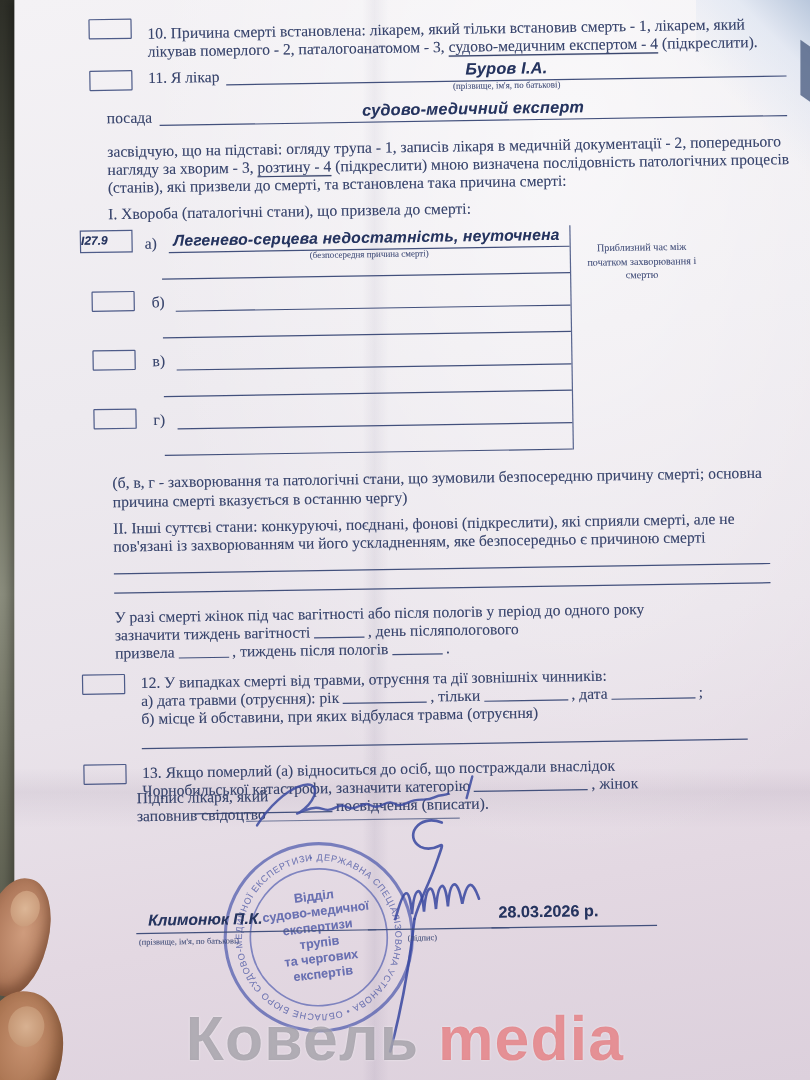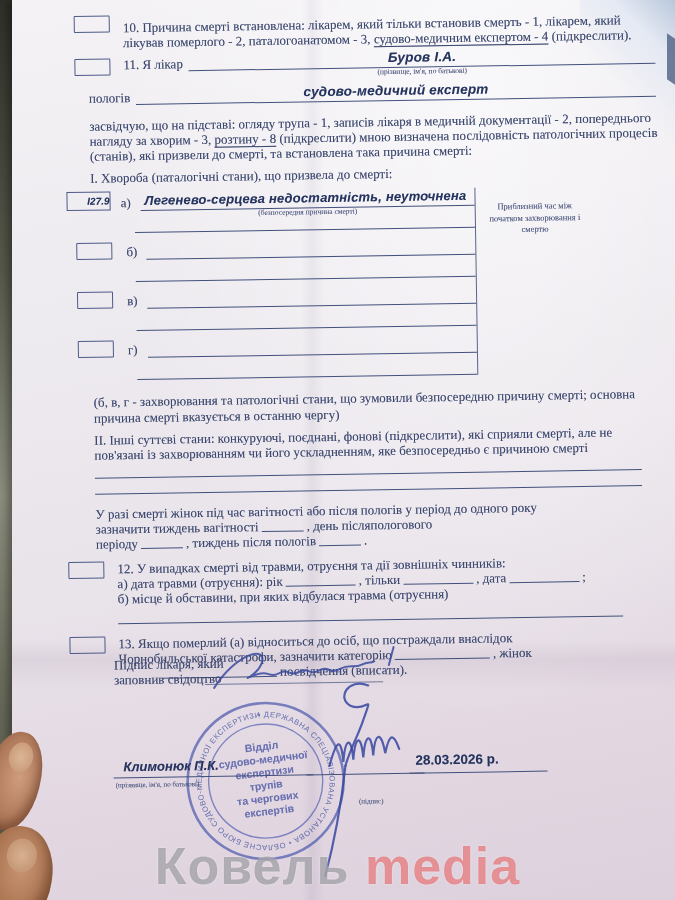--- a/index.html
+++ b/index.html
@@ -50,21 +50,21 @@
   .certify{width:572px;margin:13px 0 0 30px;}
   .s1title{margin:7px 0 0 30px;}
 
   .sec1{position:relative;margin-top:6px;}
   .s1col{width:414px;}
   .vrule{position:absolute;left:414px;top:2px;bottom:0;width:1.3px;background:rgba(60,75,125,.85);}
   .sidenote{position:absolute;left:428px;top:16px;width:92px;text-align:center;
     font-size:8.5px;line-height:1.35;color:#4a5680;}
   .lrow{display:flex;align-items:flex-end;margin-top:6px;}
   .codebox{flex:0 0 auto;width:42px;height:17px;border:1.3px solid rgba(60,75,125,.9);
-    margin:0 10px 1px 6px;text-align:right;font-family:"Liberation Sans",sans-serif;
+    margin:0 10px 1px 6px;text-align:left;font-family:"Liberation Sans",sans-serif;
     font-weight:bold;font-style:italic;font-size:10px;color:#25345f;line-height:17px;}
   .ltr{flex:0 0 auto;width:20px;padding-bottom:1px;}
   .lline{flex:1;border-bottom:1.2px solid #42507c;position:relative;min-height:16px;
     text-align:left;padding:0 4px 1px 4px;}
   .contline{height:13px;margin:8px 0 0 74px;border-bottom:1.2px solid #42507c;}
   .spacer34{flex:0 0 auto;width:34px;height:15px;border:1.3px solid rgba(60,75,125,.9);
     border-radius:1px;margin:0 14px 1px 15px;}
 
   .notebvg{width:580px;margin:14px 0 0 30px;}
   .sec2{width:565px;margin:7px 0 0 30px;}
@@ -81,21 +81,21 @@
 
   
   .sigzone{position:absolute;left:0;top:0;width:675px;height:900px;pointer-events:none;}
   .siglabel{position:absolute;left:92px;top:658px;width:130px;}
   .sigline1{position:absolute;left:183px;top:686px;width:178px;border-bottom:1px solid rgba(66,80,124,.7);}
   .name{position:absolute;left:100px;top:760px;font-family:"Liberation Sans",sans-serif;
     font-weight:bold;font-style:italic;color:#25345f;font-size:13px;}
   .nameline{position:absolute;left:90px;top:778px;width:200px;border-bottom:1.2px solid #42507c;}
   .namecap{position:absolute;left:92px;top:782px;width:180px;font-size:7px;color:#4a5680;}
   .signline{position:absolute;left:283px;top:778px;width:118px;border-bottom:1.2px solid #42507c;}
-  .signcap{position:absolute;left:316px;top:802px;font-size:7px;color:#4a5680;margin-left:19px;}
+  .signcap{position:absolute;left:316px;top:782px;font-size:7px;color:#4a5680;}
   .date{position:absolute;left:392px;top:758px;font-family:"Liberation Sans",sans-serif;
     font-weight:bold;color:#25345f;font-size:13.5px;}
   .dateline{position:absolute;left:386px;top:778px;width:138px;border-bottom:1.2px solid #42507c;}
 
   .stamp{position:absolute;left:158px;top:700px;width:168px;height:168px;
     transform:rotate(-6deg);opacity:.88;}
   .squiggle{position:absolute;left:186px;top:646px;width:200px;height:58px;}
   .flourish{position:absolute;left:262px;top:680px;width:150px;height:208px;}
 
   
@@ -145,28 +145,28 @@
           <div class="fillrow" style="flex:1;margin-top:0;">
             <span class="lbl">11. Я лікар</span>
             <span class="fill">
               <span class="val">Буров І.А.</span>
               <span class="cap">(прізвище, ім'я, по батькові)</span>
             </span>
           </div>
         </div>
 
         <div class="fillrow" style="margin-top:12px;">
-          <span class="lbl" style="margin-left:30px;">пологів</span>
+          <span class="lbl" style="margin-left:30px;">посада</span>
           <span class="fill">
             <span class="val">судово-медичний експерт</span>
           </span>
         </div>
 
         <div class="certify">
-          <span>засвідчую, що на підставі: огляду трупа - 1, записів лікаря в медичній документації - 2, попереднього нагляду за хворим - 3, </span><span class="u">розтину - 8</span><span> (підкреслити) мною визначена послідовність патологічних процесів (станів), які призвели до смерті, та встановлена така причина смерті:</span>
+          <span>засвідчую, що на підставі: огляду трупа - 1, записів лікаря в медичній документації - 2, попереднього нагляду за хворим - 3, </span><span class="u">розтину - 4</span><span> (підкреслити) мною визначена послідовність патологічних процесів (станів), які призвели до смерті, та встановлена така причина смерті:</span>
         </div>
 
         <div class="s1title">І. Хвороба (паталогічні стани), що призвела до смерті:</div>
 
         <div class="sec1">
           <div class="s1col">
             <div class="lrow">
               <div class="codebox">І27.9</div>
               <div class="ltr">а)</div>
               <div class="lline">
@@ -206,21 +206,21 @@
         <div class="sec2">ІІ. Інші суттєві стани: конкуруючі, поєднані, фонові (підкреслити), які сприяли смерті, але не пов'язані із захворюванням чи його ускладненням, яке безпосередньо є причиною смерті</div>
         <div class="blankline"></div>
         <div class="blankline"></div>
 
         <div class="preg">
           <div>У разі смерті жінок під час вагітності або після пологів у період до одного року</div>
           <div>
             <span>зазначити тиждень вагітності</span><span class="blank w42"></span><span>, день післяпологового</span>
           </div>
           <div>
-            <span>періоду</span><span class="blank w42"></span><span>, тиждень після пологів</span><span class="blank w42"></span><span>.</span>
+            <span>призвела</span><span class="blank w42"></span><span>, тиждень після пологів</span><span class="blank w42"></span><span>.</span>
           </div>
         </div>
 
         <div class="row it12">
           <div class="cbx ml2"></div>
           <div class="txt">
             <div>12. У випадках смерті від травми, отруєння та дії зовнішніх чинників:</div>
             <div>
               <span>а) дата травми (отруєння): рік</span><span class="blank w70"></span><span>, тільки</span><span class="blank w70"></span><span>, дата</span><span class="blank w70"></span><span>;</span>
             </div>

